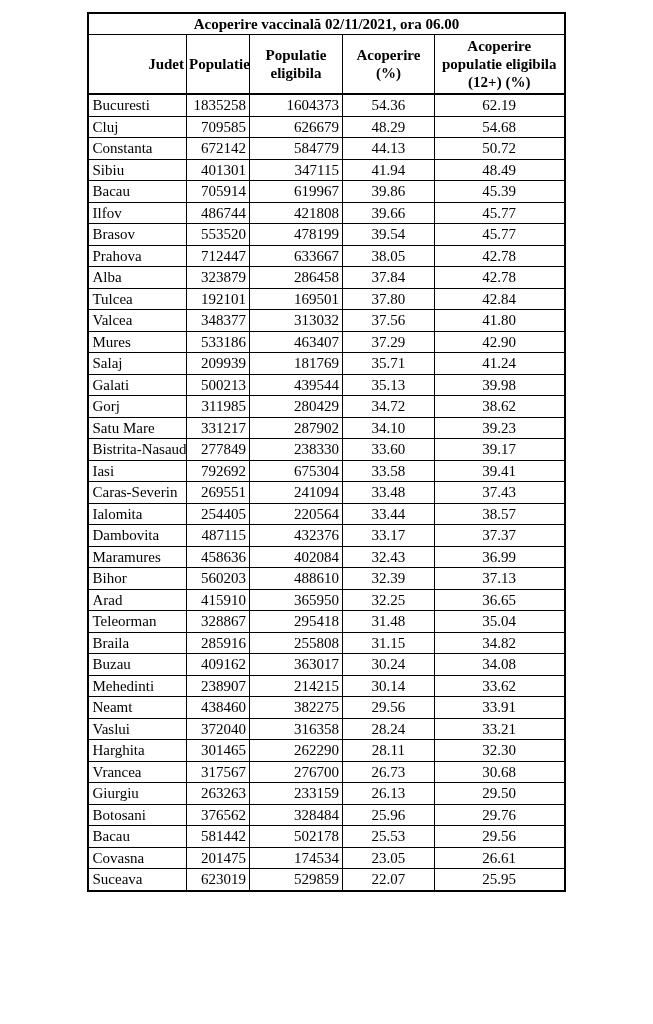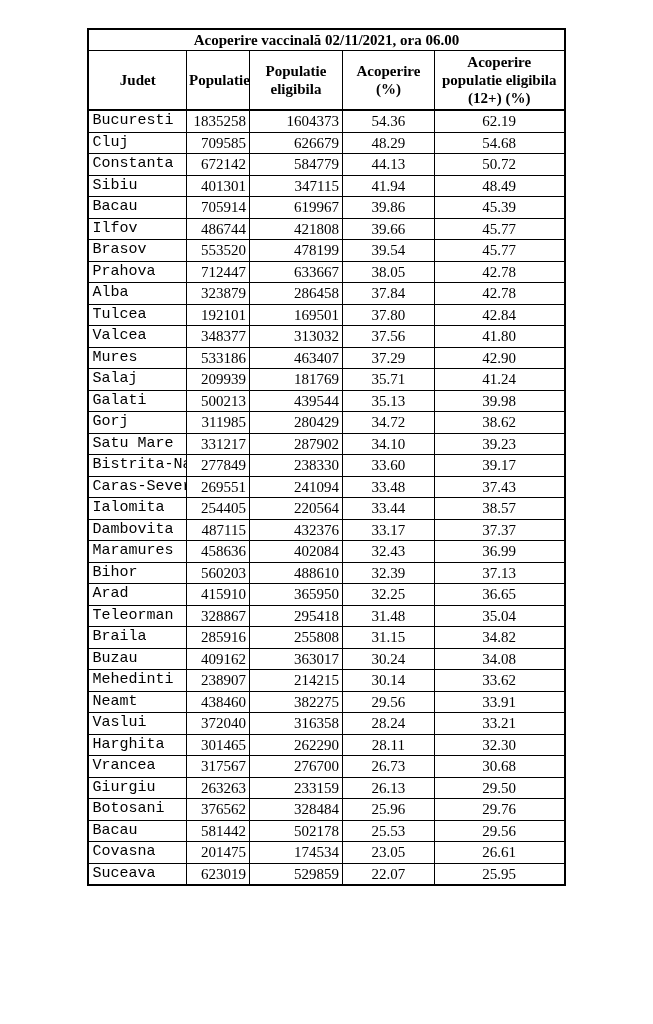--- a/index.html
+++ b/index.html
@@ -7,21 +7,21 @@
     padding: 0;
     background: #ffffff;
     width: 653px;
   }
   body {
     font-family: "Liberation Serif", "DejaVu Serif", serif;
     color: #000000;
   }
   table.vax {
     border-collapse: collapse;
-    margin: 28px auto 0 auto;
+    margin: 12px auto 0 auto;
     width: 478px;
     table-layout: fixed;
   }
   table.vax, table.vax th, table.vax td {
     border: 1px solid #000000;
   }
   table.vax {
     border: 2px solid #000000;
   }
   th.title-cell {
@@ -35,31 +35,31 @@
   }
   tr.header-row th {
     font-size: 15px;
     font-weight: bold;
     height: 58px;
     vertical-align: middle;
     padding: 0 2px;
     line-height: 1.22;
     border-bottom-width: 2px;
   }
-  tr.header-row th.h0, tr.header-row th.h1 { text-align: center; }
+  tr.header-row th.h0, tr.header-row th.h1 { text-align: right; }
   tr.header-row th.h2, tr.header-row th.h3, tr.header-row th.h4 { text-align: center; }
   tbody td {
     font-size: 15px;
     height: 20.5px;
     line-height: 20.5px;
     padding: 0 3px;
     white-space: nowrap;
     overflow: hidden;
   }
-  tbody td.c0 { text-align: left; font-family: Liberation Mono, monospace; }
+  tbody td.c0 { text-align: left; }
   tbody td.c1, tbody td.c2 { text-align: right; }
   tbody td.c3, tbody td.c4 { text-align: center; }
 </style>
 </head>
 <body>
 
 <table class="vax">
   <colgroup>
     <col style="width:98px">
     <col style="width:63px">
@@ -193,20 +193,27 @@
         <td class="c4">39.23</td>
       </tr>
       <tr>
         <td class="c0">Bistrita-Nasaud</td>
         <td class="c1">277849</td>
         <td class="c2">238330</td>
         <td class="c3">33.60</td>
         <td class="c4">39.17</td>
       </tr>
       <tr>
+        <td class="c0">Iasi</td>
+        <td class="c1">792692</td>
+        <td class="c2">675304</td>
+        <td class="c3">33.58</td>
+        <td class="c4">39.41</td>
+      </tr>
+      <tr>
         <td class="c0">Caras-Severin</td>
         <td class="c1">269551</td>
         <td class="c2">241094</td>
         <td class="c3">33.48</td>
         <td class="c4">37.43</td>
       </tr>
       <tr>
         <td class="c0">Ialomita</td>
         <td class="c1">254405</td>
         <td class="c2">220564</td>

